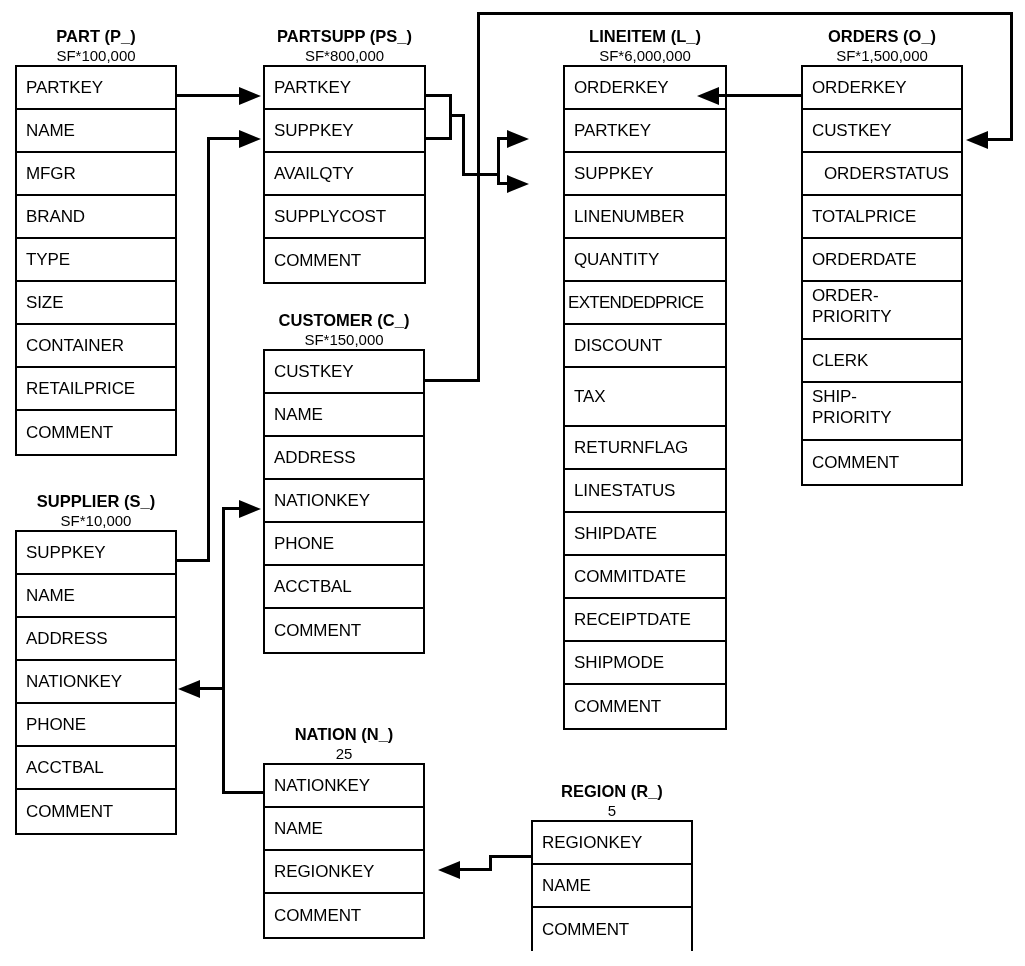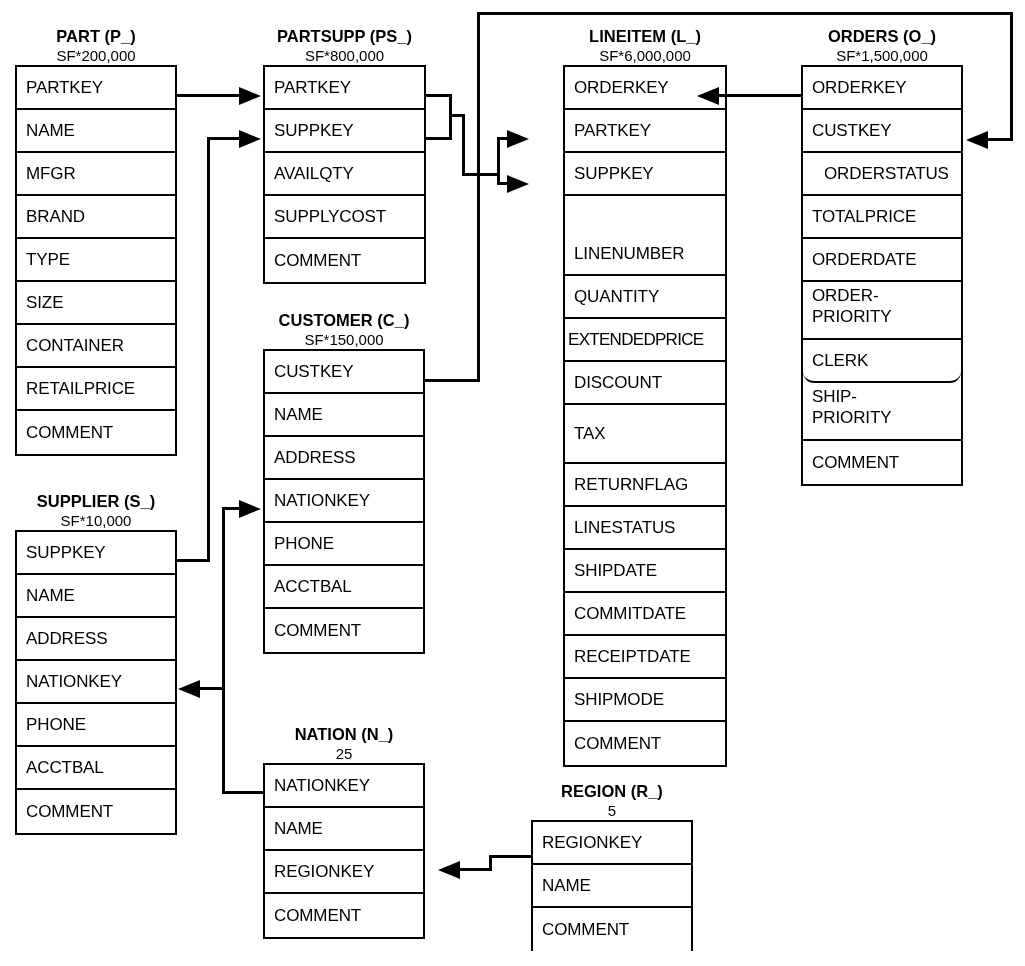--- a/index.html
+++ b/index.html
@@ -86,21 +86,21 @@
     border-right: 22px solid #000000;
   }
 </style>
 </head>
 <body>
 
 <div id="canvas">
 
   <div class="entity" style="left:15px; top:26px; width:162px;">
     <div class="entity-title">PART (P_)</div>
-    <div class="entity-card">SF*200,000</div>
+    <div class="entity-card">SF*100,000</div>
     <div class="entity-box closed">
       <div class="field" style="height:43px;">PARTKEY</div>
       <div class="field" style="height:43px;">NAME</div>
       <div class="field" style="height:43px;">MFGR</div>
       <div class="field" style="height:43px;">BRAND</div>
       <div class="field" style="height:43px;">TYPE</div>
       <div class="field" style="height:43px;">SIZE</div>
       <div class="field" style="height:43px;">CONTAINER</div>
       <div class="field" style="height:43px;">RETAILPRICE</div>
       <div class="field" style="height:43px; border-bottom:none;">COMMENT</div>
@@ -119,21 +119,21 @@
     </div>
   </div>
 
   <div class="entity" style="left:531px; top:26px; width:164px;padding-left:32px;">
     <div class="entity-title">LINEITEM (L_)</div>
     <div class="entity-card">SF*6,000,000</div>
     <div class="entity-box closed">
       <div class="field" style="height:43px;">ORDERKEY</div>
       <div class="field" style="height:43px;">PARTKEY</div>
       <div class="field" style="height:43px;">SUPPKEY</div>
-      <div class="field" style="height:43px;margin-top:37px;">LINENUMBER</div>
+      <div class="field" style="height:43px;">LINENUMBER</div>
       <div class="field" style="height:43px;">QUANTITY</div>
       <div class="field" style="height:43px; padding-left:3px; letter-spacing:-0.7px;">EXTENDEDPRICE</div>
       <div class="field" style="height:43px;">DISCOUNT</div>
       <div class="field" style="height:59px;">TAX</div>
       <div class="field" style="height:43px;">RETURNFLAG</div>
       <div class="field" style="height:43px;">LINESTATUS</div>
       <div class="field" style="height:43px;">SHIPDATE</div>
       <div class="field" style="height:43px;">COMMITDATE</div>
       <div class="field" style="height:43px;">RECEIPTDATE</div>
       <div class="field" style="height:43px;">SHIPMODE</div>
@@ -147,21 +147,21 @@
     <div class="entity-box closed">
       <div class="field" style="height:43px;">ORDERKEY</div>
       <div class="field" style="height:43px;">CUSTKEY</div>
       <div class="field" style="height:43px;padding-left:21px;">ORDERSTATUS</div>
       <div class="field" style="height:43px;">TOTALPRICE</div>
       <div class="field" style="height:43px;">ORDERDATE</div>
       <div class="field two-line" style="height:58px;">
         <span class="ln">ORDER-</span>
         <span class="ln">PRIORITY</span>
       </div>
-      <div class="field" style="height:43px;border-radius:11px;">CLERK</div>
+      <div class="field" style="height:43px;">CLERK</div>
       <div class="field two-line" style="height:58px;">
         <span class="ln">SHIP-</span>
         <span class="ln">PRIORITY</span>
       </div>
       <div class="field" style="height:43px; border-bottom:none;">COMMENT</div>
     </div>
   </div>
 
   <div class="entity" style="left:263px; top:310px; width:162px;">
     <div class="entity-title">CUSTOMER (C_)</div>

